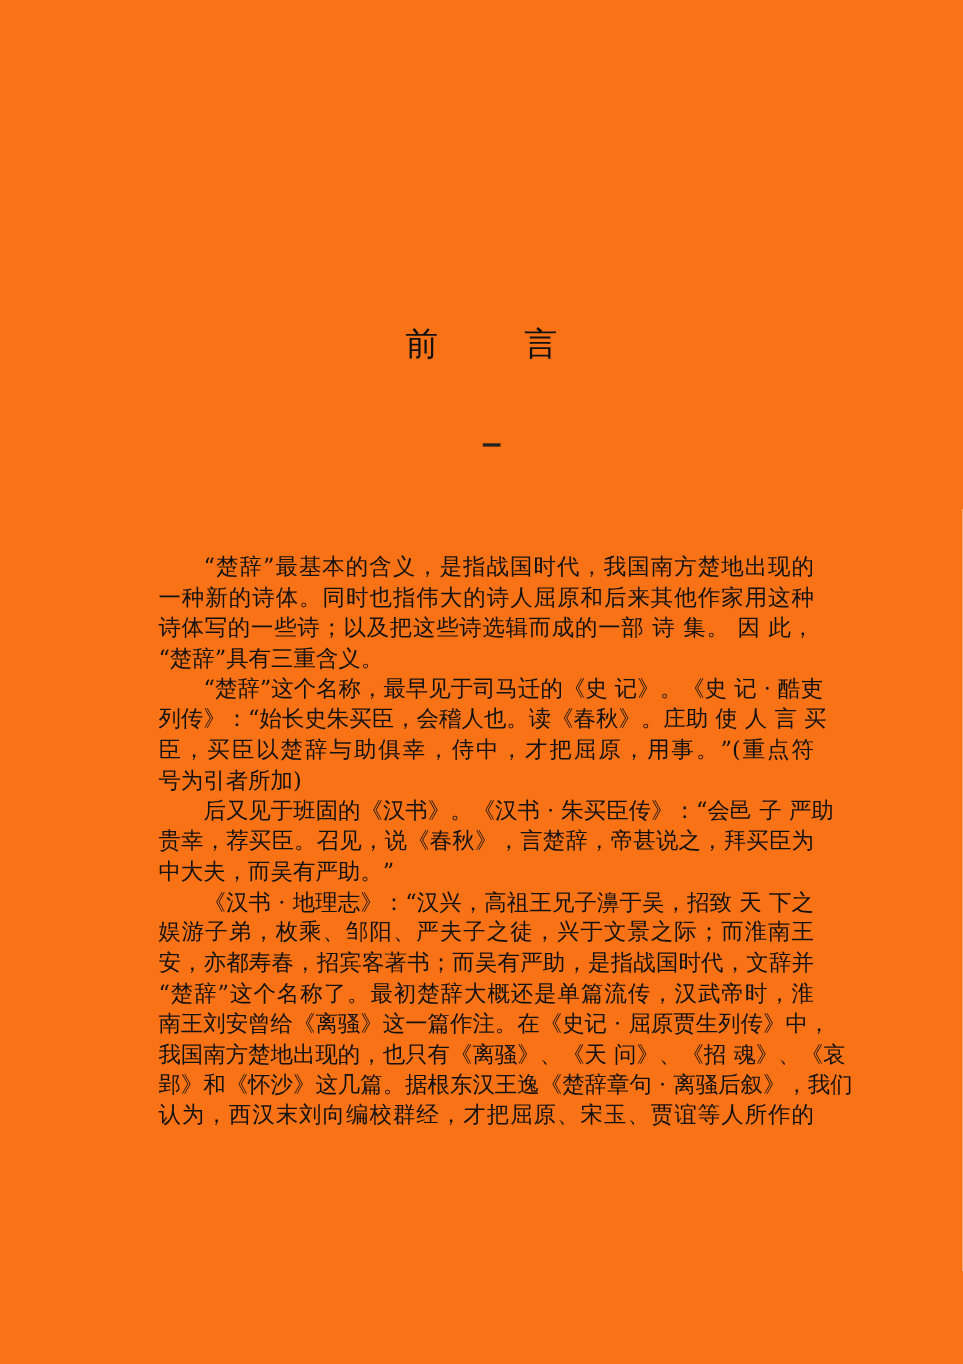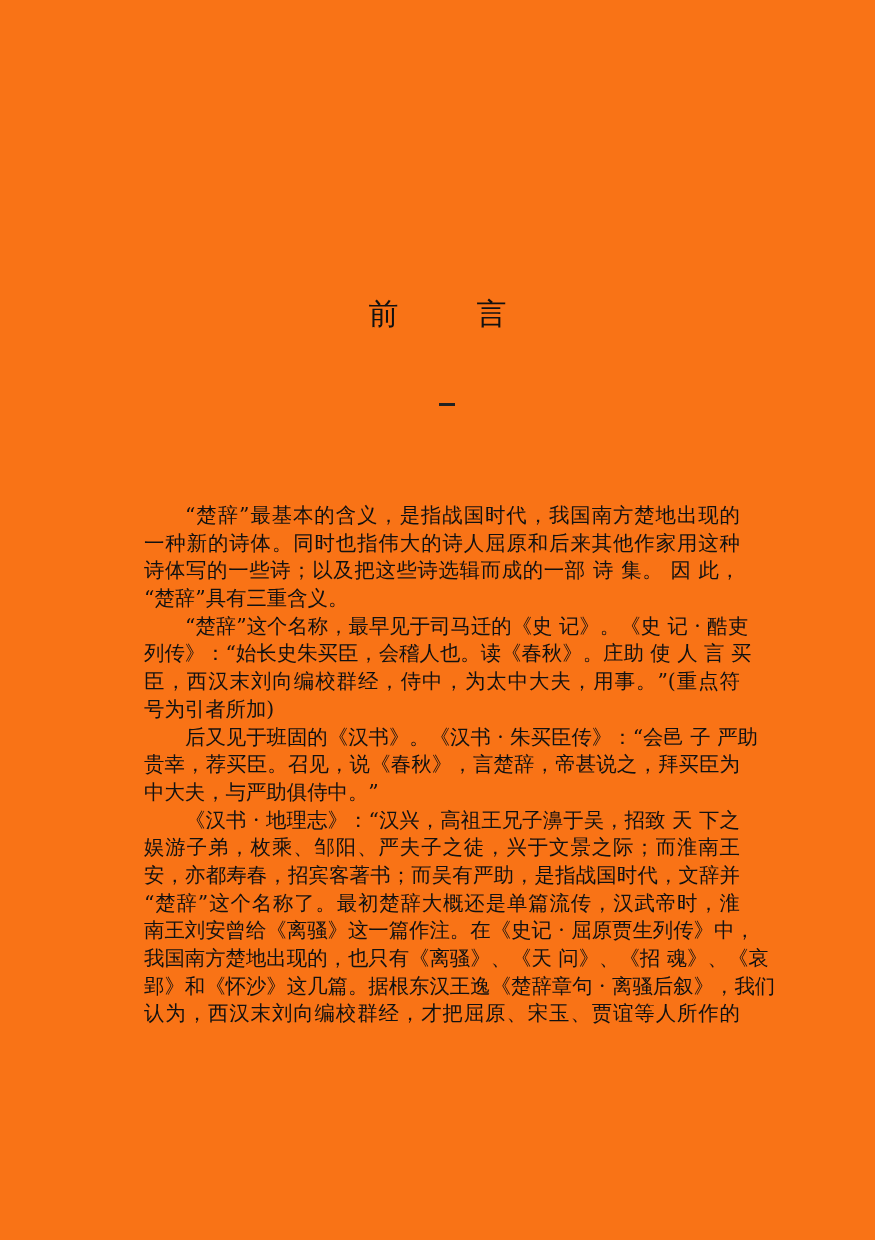--- a/index.html
+++ b/index.html
@@ -86,28 +86,28 @@
     <div>
       <div class="line indent">“楚辞”最基本的含义，是指战国时代，我国南方楚地出现的</div>
       <div class="line">一种新的诗体。同时也指伟大的诗人屈原和后来其他作家用这种</div>
       <div class="line">诗体写的一些诗；以及把这些诗选辑而成的一部 诗 集。 因 此，</div>
       <div class="line last">“楚辞”具有三重含义。</div>
     </div>
 
     <div>
       <div class="line indent">“楚辞”这个名称，最早见于司马迁的《史 记》。《史 记 · 酷吏</div>
       <div class="line">列传》：“始长史朱买臣，会稽人也。读《春秋》。庄助 使 人 言 买</div>
-      <div class="line">臣，西汉末刘向编校群经，侍中，为太中大夫，用事。”(重点符</div>
+      <div class="line">臣，买臣以楚辞与助俱幸，侍中，才把屈原，用事。”(重点符</div>
       <div class="line last">号为引者所加)</div>
     </div>
 
     <div>
       <div class="line indent">后又见于班固的《汉书》。《汉书 · 朱买臣传》：“会邑 子 严助</div>
       <div class="line">贵幸，荐买臣。召见，说《春秋》，言楚辞，帝甚说之，拜买臣为</div>
-      <div class="line last">中大夫，与严助俱侍中。”</div>
+      <div class="line last">中大夫，而吴有严助。”</div>
     </div>
 
     <div>
       <div class="line indent">《汉书 · 地理志》：“汉兴，高祖王兄子濞于吴，招致 天 下之</div>
       <div class="line">娱游子弟，枚乘、邹阳、严夫子之徒，兴于文景之际；而淮南王</div>
       <div class="line">安，亦都寿春，招宾客著书；而吴有严助，是指战国时代，文辞并</div>
       <div class="line">“楚辞”这个名称了。最初楚辞大概还是单篇流传，汉武帝时，淮</div>
       <div class="line">南王刘安曾给《离骚》这一篇作注。在《史记 · 屈原贾生列传》中，</div>
       <div class="line">我国南方楚地出现的，也只有《离骚》、《天 问》、《招 魂》、《哀</div>
       <div class="line">郢》和《怀沙》这几篇。据根东汉王逸《楚辞章句 · 离骚后叙》，我们</div>

